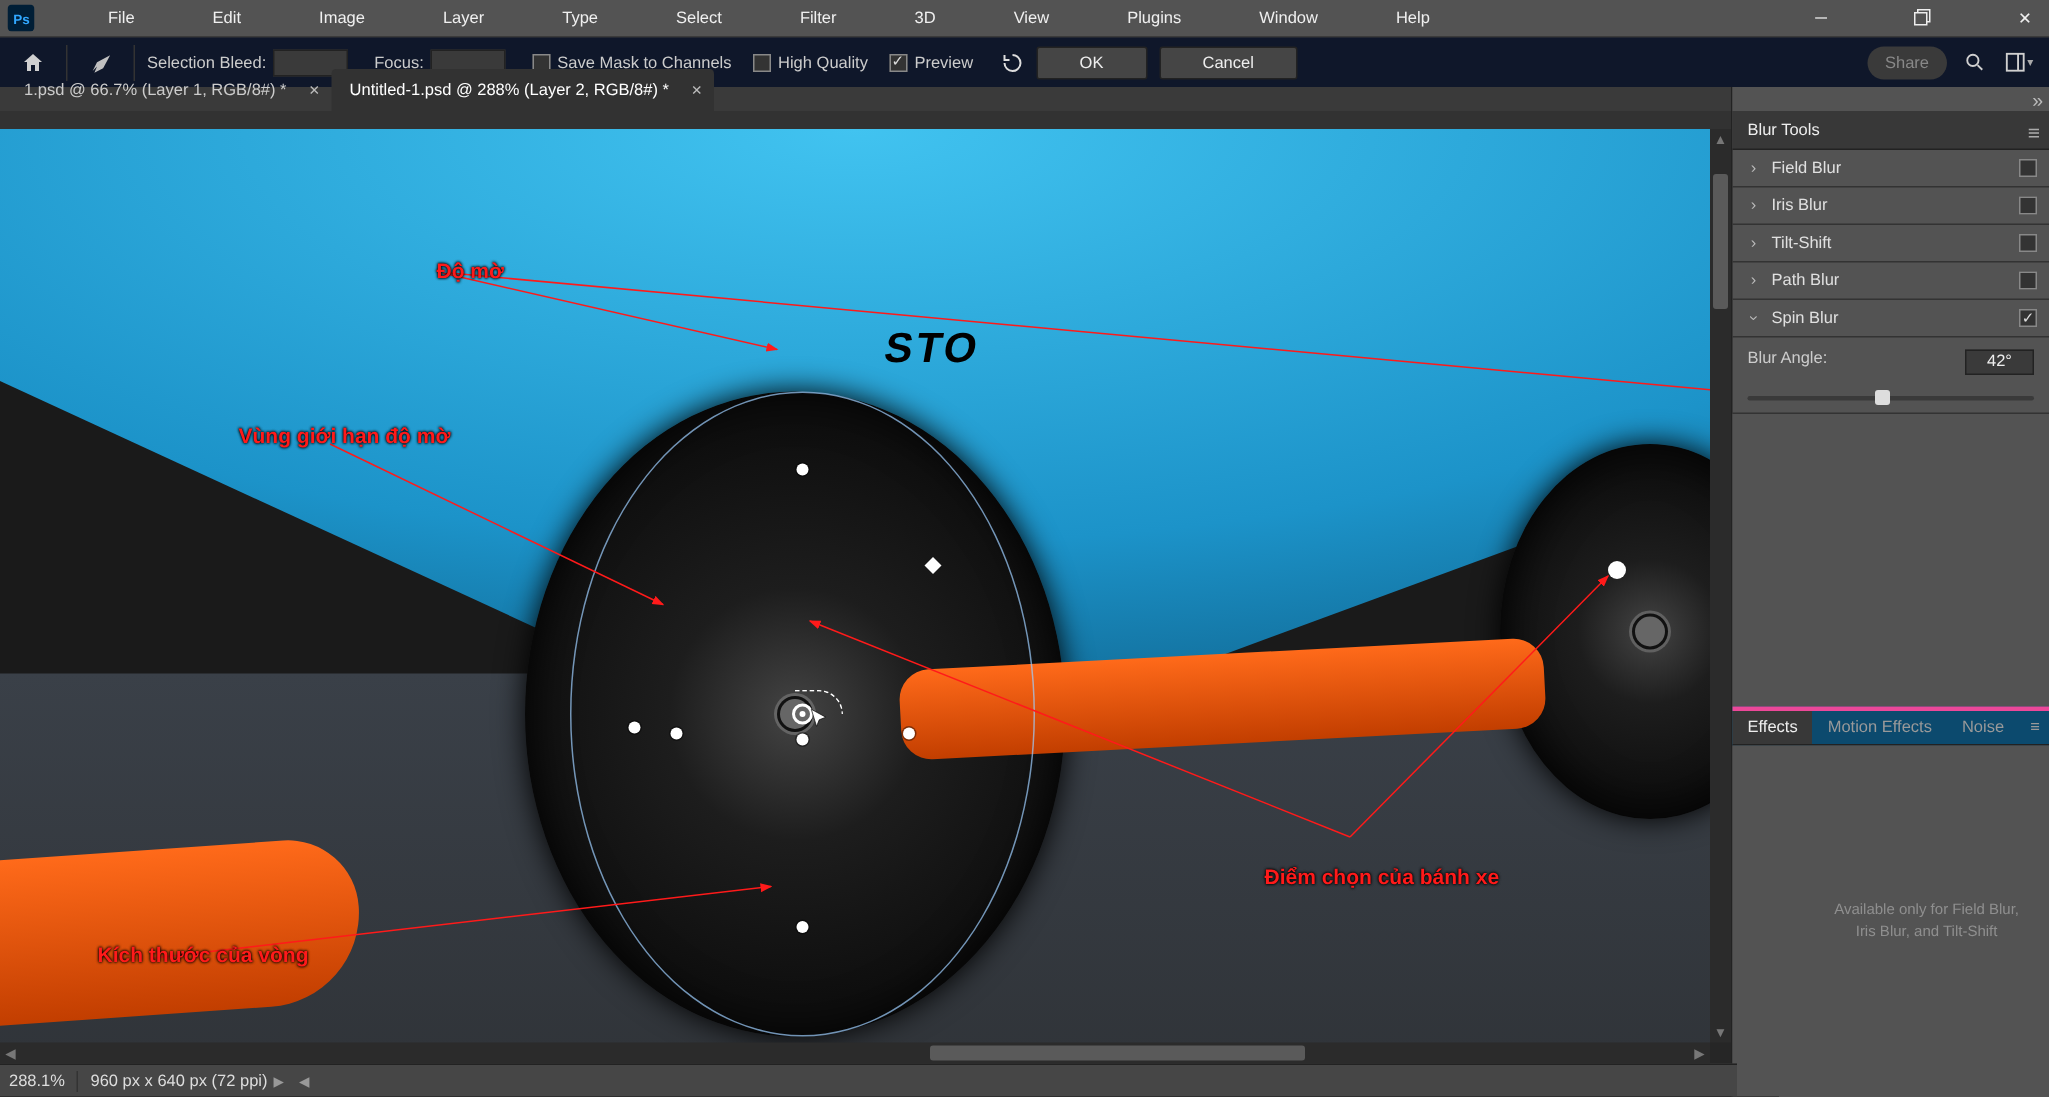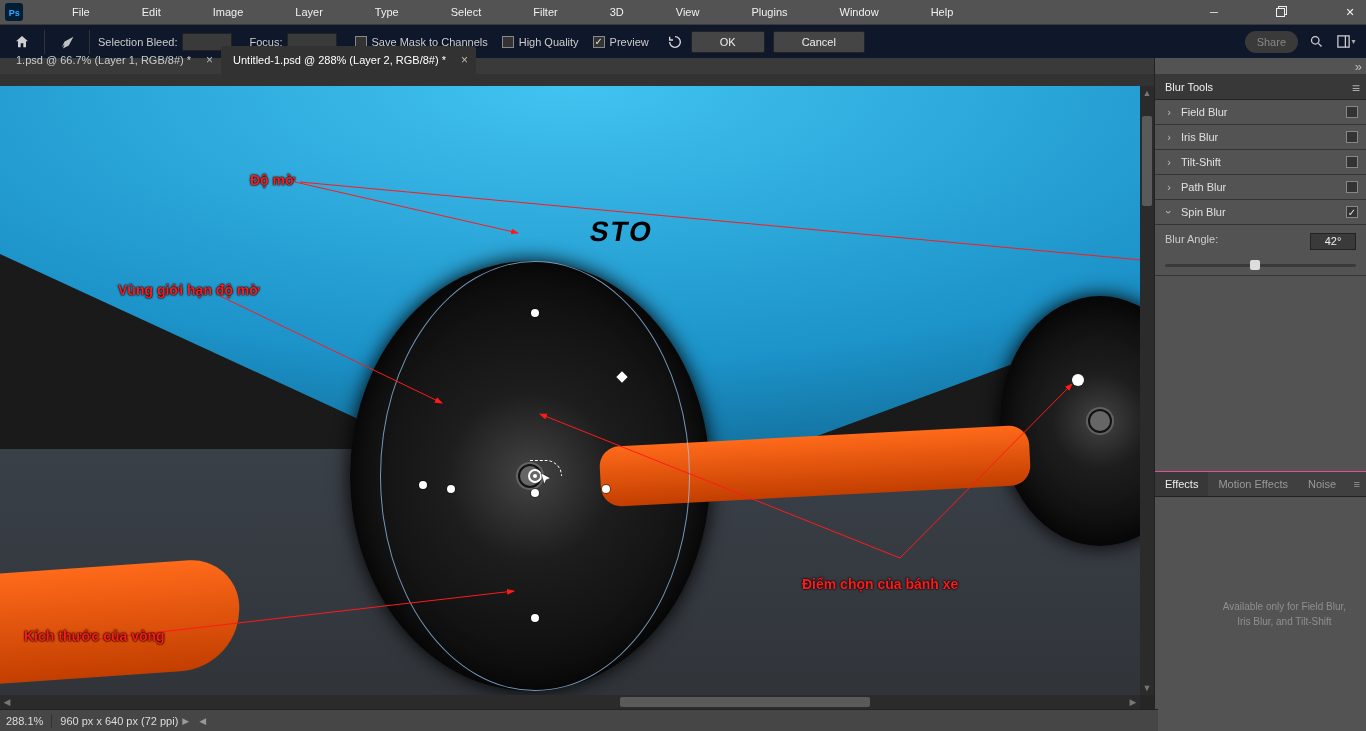--- a/index.html
+++ b/index.html
@@ -65,41 +65,41 @@
   .ring-center { position:absolute; left:50%; top:50%; width:14px; height:14px; margin:-7px; border:2px solid #fff; border-radius:50%; }
   .ring-center::after { content:""; position:absolute; left:3px; top:3px; width:4px; height:4px; background:#fff; border-radius:50%; }
   .diamond { position:absolute; width:8px; height:8px; background:#fff; transform:translate(-4px,-4px) rotate(45deg); }
   .dash-arc { position:absolute; left:50%; top:50%; width:32px; height:16px; margin:-16px 0 0 -5px; border:1px dashed #fff; border-bottom:none; border-left:none; border-radius:0 16px 0 0; }
   .cursor-arrow { position:absolute; left:50%; top:50%; margin:-4px 0 0 5px; }
   .cursor-arrow svg { width:14px; height:14px; }
 
   .pt2 { position:absolute; left:1072px; top:288px; width:12px; height:12px; background:#fff; border-radius:50%; }
 
   
-  .anno { position:absolute; color:#ff1a1a; font-weight:700; font-size:14px; text-shadow:0 0 2px #000, 0 0 2px #000; white-space:nowrap; }
+  .anno { position:absolute; color:#ff1a1a; font-weight:700; font-size:14px; text-shadow:0 0 2px #000, 0 0 2px #000; white-space:nowrap;margin-left:41px; }
   svg.overlay-lines { position:absolute; inset:0; width:100%; height:100%; pointer-events:none; }
 
   
   .rpanel { position:absolute; top:58px; right:0; bottom:0; width:212px; background:#535353; border-left:1px solid #222; display:flex; flex-direction:column; }
   .rpanel .collapse-strip { height:16px; background:#535353; display:flex; justify-content:flex-end; align-items:center; padding-right:4px; color:#bbb; font-size:13px; }
   .panel-tab { height:26px; display:flex; align-items:center; padding:12px 10px; background:#383838; color:#eee; border-bottom:1px solid #222; font-size:11px; position:relative; }
   .panel-tab .ham { position:absolute; right:6px; top:6px; font-size:14px; color:#aaa; }
   .accordion-group { display:flex; flex-direction:column; }
   .acc { height:25px; display:flex; align-items:center; padding:0 8px; border-bottom:1px solid #333; color:#e0e0e0; font-size:11px; }
   .acc .chev { width:12px; display:inline-block; text-align:center; color:#bbb; margin-right:6px; }
   .acc .box-r { margin-left:auto; width:12px; height:12px; border:1px solid #888; background:#333; display:flex; align-items:center; justify-content:center; }
   .acc .box-r.checked::after { content:"✓"; font-size:10px; color:#e0e0e0; }
   .acc-body { padding:8px 10px; border-bottom:1px solid #333; }
   .acc-body .lbl { color:#ccc; font-size:11px; }
   .acc-body .val-box { float:right; width:46px; height:17px; background:#3a3a3a; border:1px solid #222; color:#eee; text-align:center; font-size:11px; line-height:15px; }
   .slider { margin-top:14px; height:3px; background:#3a3a3a; position:relative; border-radius:2px; }
   .slider .knob { position:absolute; top:-4px; width:10px; height:10px; background:#ddd; border-radius:2px; transform:translateX(-5px); }
 
   .flex-fill { flex:1; background:#535353; }
-  .effects-strip { height:26px; display:flex; background:#404040; border-top:1px solid #ec4899; border-bottom:1px solid #222; }
+  .effects-strip { height:26px; display:flex; background:#0c4a6e; border-top:3px solid #ec4899; border-bottom:1px solid #222; }
   .effects-strip .etab { padding:0 10px; display:flex; align-items:center; font-size:11px; color:#999; }
   .effects-strip .etab.active { background:#383838; color:#eee; }
   .effects-body { flex:1; background:#535353; display:flex; align-items:center; justify-content:flex-end; color:#8f8f8f; font-size:10px; text-align:center; line-height:1.5; padding:20px; }
 
   
   .status { position:absolute; left:0; right:208px; bottom:0; height:22px; background:#464646; display:flex; align-items:center; padding:0 6px; font-size:11px; color:#ddd; border-top:1px solid #222; }
   .status .sep { width:1px; height:14px; background:#333; margin:0 8px; }
   .status .tri { font-size:9px; color:#999; margin:0 4px; }
 </style>
 </head>

